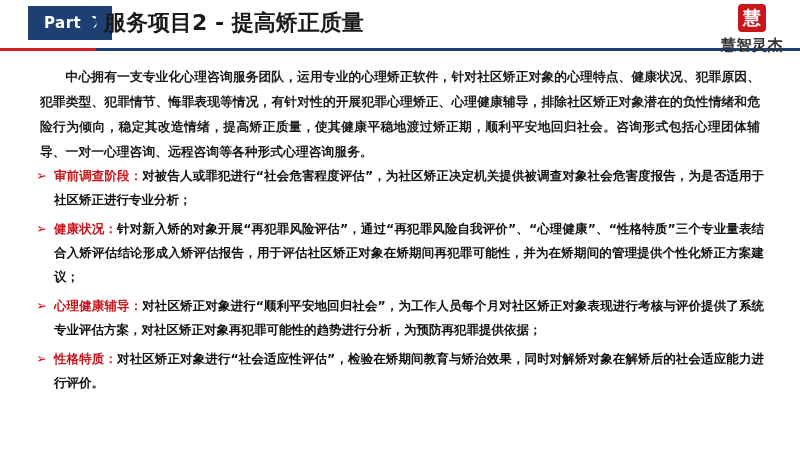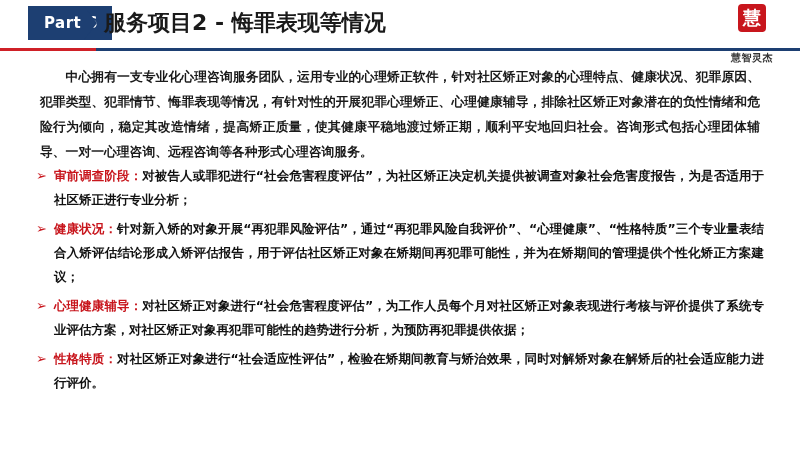--- a/index.html
+++ b/index.html
@@ -89,24 +89,24 @@
     margin: 0 auto;
     background: #c8161d;
     border-radius: 4px;
     color: #fff;
     font-size: 18px;
     line-height: 28px;
     font-weight: bold;
     font-family: "DejaVu Sans", "Liberation Sans", sans-serif;
   }
   .logo-text {
-    font-size: 10px;
+    font-size: 15px;
     color: #333333;
     font-weight: bold;
-    margin-top: 19px;
+    margin-top: 4px;
     letter-spacing: 0.5px;
   }
 
   
   .content {
     position: absolute;
     left: 0;
     top: 56px;
     width: 800px;
     height: 394px;
@@ -155,40 +155,40 @@
   .bullet-body {
     color: #111111;
   }
 </style>
 </head>
 <body>
 
 <div class="slide-header">
   <div class="header-badge">Part 6</div>
   <div class="header-badge-tail"></div>
-  <div class="header-title">服务项目2 - 悔罪表现等情况</div>
+  <div class="header-title">服务项目2 - 提高矫正质量</div>
   <div class="header-rule"></div>
   <div class="header-rule-accent"></div>
 </div>
 
 <div class="logo-wrap">
   <div class="logo-mark">慧</div>
   <div class="logo-text">慧智灵杰</div>
 </div>
 
 <div class="content">
   <div class="intro">中心拥有一支专业化心理咨询服务团队，运用专业的心理矫正软件，针对社区矫正对象的心理特点、健康状况、犯罪原因、犯罪类型、犯罪情节、悔罪表现等情况，有针对性的开展犯罪心理矫正、心理健康辅导，排除社区矫正对象潜在的负性情绪和危险行为倾向，稳定其改造情绪，提高矫正质量，使其健康平稳地渡过矫正期，顺利平安地回归社会。咨询形式包括心理团体辅导、一对一心理咨询、远程咨询等各种形式心理咨询服务。</div>
 
   <div class="bullets">
     <div class="bullet">
       <span class="bullet-marker">➢</span><span class="bullet-term">审前调查阶段：</span><span class="bullet-body">对被告人或罪犯进行“社会危害程度评估”，为社区矫正决定机关提供被调查对象社会危害度报告，为是否适用于社区矫正进行专业分析；</span>
     </div>
     <div class="bullet">
       <span class="bullet-marker">➢</span><span class="bullet-term">健康状况：</span><span class="bullet-body">针对新入矫的对象开展“再犯罪风险评估”，通过“再犯罪风险自我评价”、“心理健康”、“性格特质”三个专业量表结合入矫评估结论形成入矫评估报告，用于评估社区矫正对象在矫期间再犯罪可能性，并为在矫期间的管理提供个性化矫正方案建议；</span>
     </div>
     <div class="bullet">
-      <span class="bullet-marker">➢</span><span class="bullet-term">心理健康辅导：</span><span class="bullet-body">对社区矫正对象进行“社会危害程度评估”，为工作人员每个月对社区矫正对象表现进行考核与评价提供了系统专业评估方案，对社区矫正对象再犯罪可能性的趋势进行分析，为预防再犯罪提供依据；</span>
+      <span class="bullet-marker">➢</span><span class="bullet-term">心理健康辅导：</span><span class="bullet-body">对社区矫正对象进行“顺利平安地回归社会”，为工作人员每个月对社区矫正对象表现进行考核与评价提供了系统专业评估方案，对社区矫正对象再犯罪可能性的趋势进行分析，为预防再犯罪提供依据；</span>
     </div>
     <div class="bullet">
       <span class="bullet-marker">➢</span><span class="bullet-term">性格特质：</span><span class="bullet-body">对社区矫正对象进行“社会适应性评估”，检验在矫期间教育与矫治效果，同时对解矫对象在解矫后的社会适应能力进行评价。</span>
     </div>
   </div>
 </div>
 
 </body></html>

